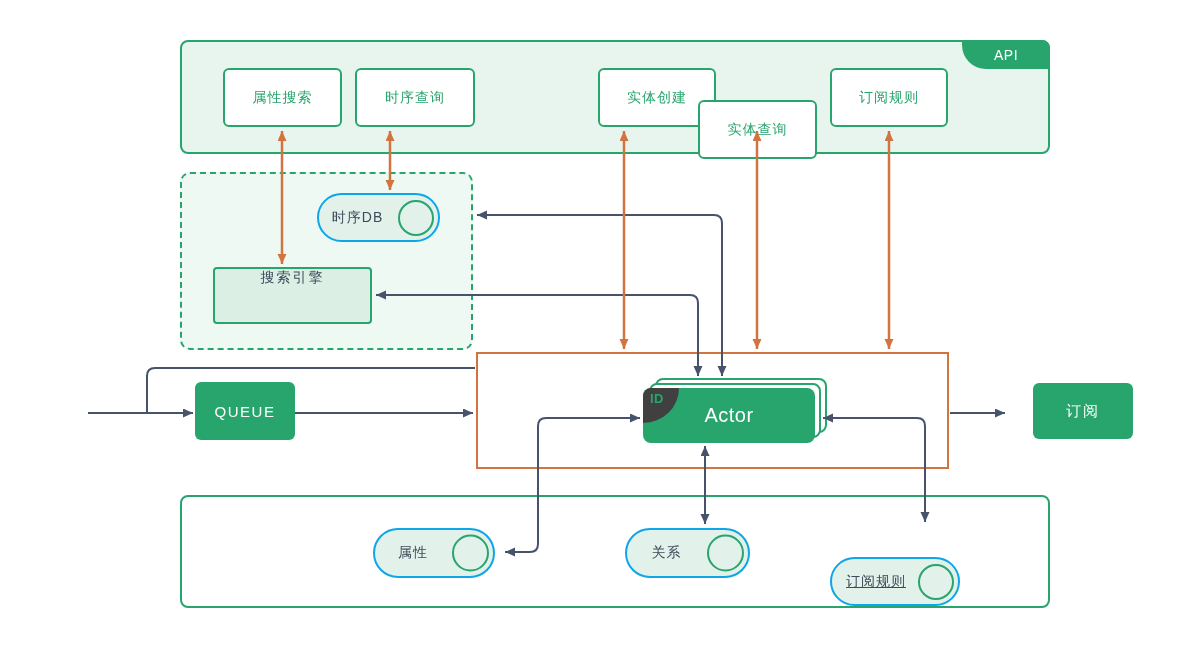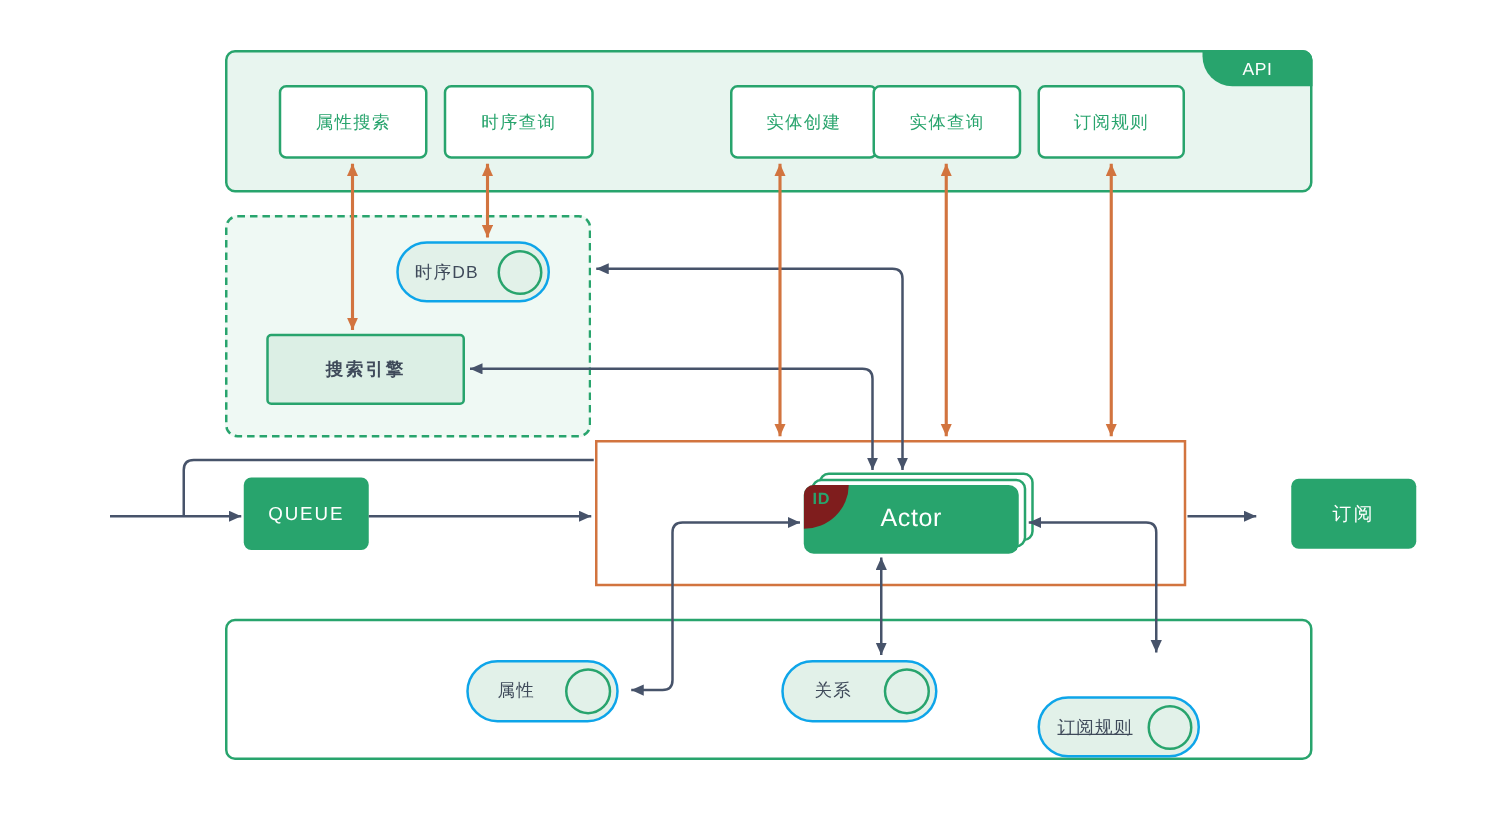--- a/index.html
+++ b/index.html
@@ -44,60 +44,60 @@
     padding-right:42px;letter-spacing:1px;
   }
   .cylinder .cap{
     position:absolute;right:4px;top:50%;transform:translateY(-50%);
     height:calc(100% - 9px);aspect-ratio:1/1;border-radius:50%;
     border:2px solid #28A46D;background:#E2F1E9;
   }
   .search-engine{
     position:absolute;left:213px;top:267px;width:159px;height:57px;
     background:#DCEFE5;border:2px solid #28A46D;border-radius:4px;z-index:2;
-    color:#3F4A5A;font-size:14px;display:flex;align-items:center;justify-content:center;letter-spacing:2px;font-weight:bold;
+    color:#3F4A5A;font-size:14px;display:flex;align-items:flex-start;justify-content:center;letter-spacing:2px;
   }
   .green-node{
     position:absolute;background:#28A46D;border-radius:6px;z-index:2;
     color:#ffffff;display:flex;align-items:center;justify-content:center;
   }
   .queue{left:195px;top:382px;width:100px;height:58px;font-size:15px;letter-spacing:1.5px;}
   .subscribe{left:1008px;top:383px;width:100px;height:56px;font-size:15px;letter-spacing:2px;margin-left:25px;}
   
   .actor-back{
     position:absolute;width:172px;height:55px;background:#ffffff;
     border:2px solid #28A46D;border-radius:8px;z-index:2;
   }
   .actor-card{
     position:absolute;left:643px;top:388px;width:172px;height:55px;
     background:#28A46D;border-radius:8px;z-index:3;overflow:hidden;
     color:#ffffff;font-size:20px;display:flex;align-items:center;justify-content:center;letter-spacing:.5px;
   }
   .id-corner{
-    position:absolute;left:0;top:0;width:36px;height:35px;background:#7f1d1d;
+    position:absolute;left:0;top:0;width:36px;height:35px;background:#404040;
     border-bottom-right-radius:100%;
   }
   .id-corner span{
     position:absolute;left:7px;top:3px;color:#28A46D;font-size:13px;font-weight:bold;letter-spacing:.5px;
   }
   svg.overlay{position:absolute;left:0;top:0;z-index:5;pointer-events:none;}
 </style>
 </head>
 <body>
 
 <div class="canvas">
 
   <div class="api-container"></div>
   <div class="api-tag">
     <span>API</span>
   </div>
   <div class="api-endpoint" style="left:223px;width:119px;">属性搜索</div>
   <div class="api-endpoint" style="left:355px;width:120px;">时序查询</div>
-  <div class="api-endpoint" style="left:584px;width:118px;">实体创建</div>
-  <div class="api-endpoint" style="left:698px;width:119px;">实体查询</div>
+  <div class="api-endpoint" style="left:598px;width:118px;">实体创建</div>
+  <div class="api-endpoint" style="left:698px;width:119px;margin-top:32px;">实体查询</div>
   <div class="api-endpoint" style="left:830px;width:118px;">订阅规则</div>
 
   <div class="dashed-container"></div>
   <div class="cylinder" style="left:317px;top:193px;width:123px;height:49px;">
     <span>时序DB</span>
     <i class="cap"></i>
   </div>
   <div class="search-engine">
     <span>搜索引擎</span>
   </div>

